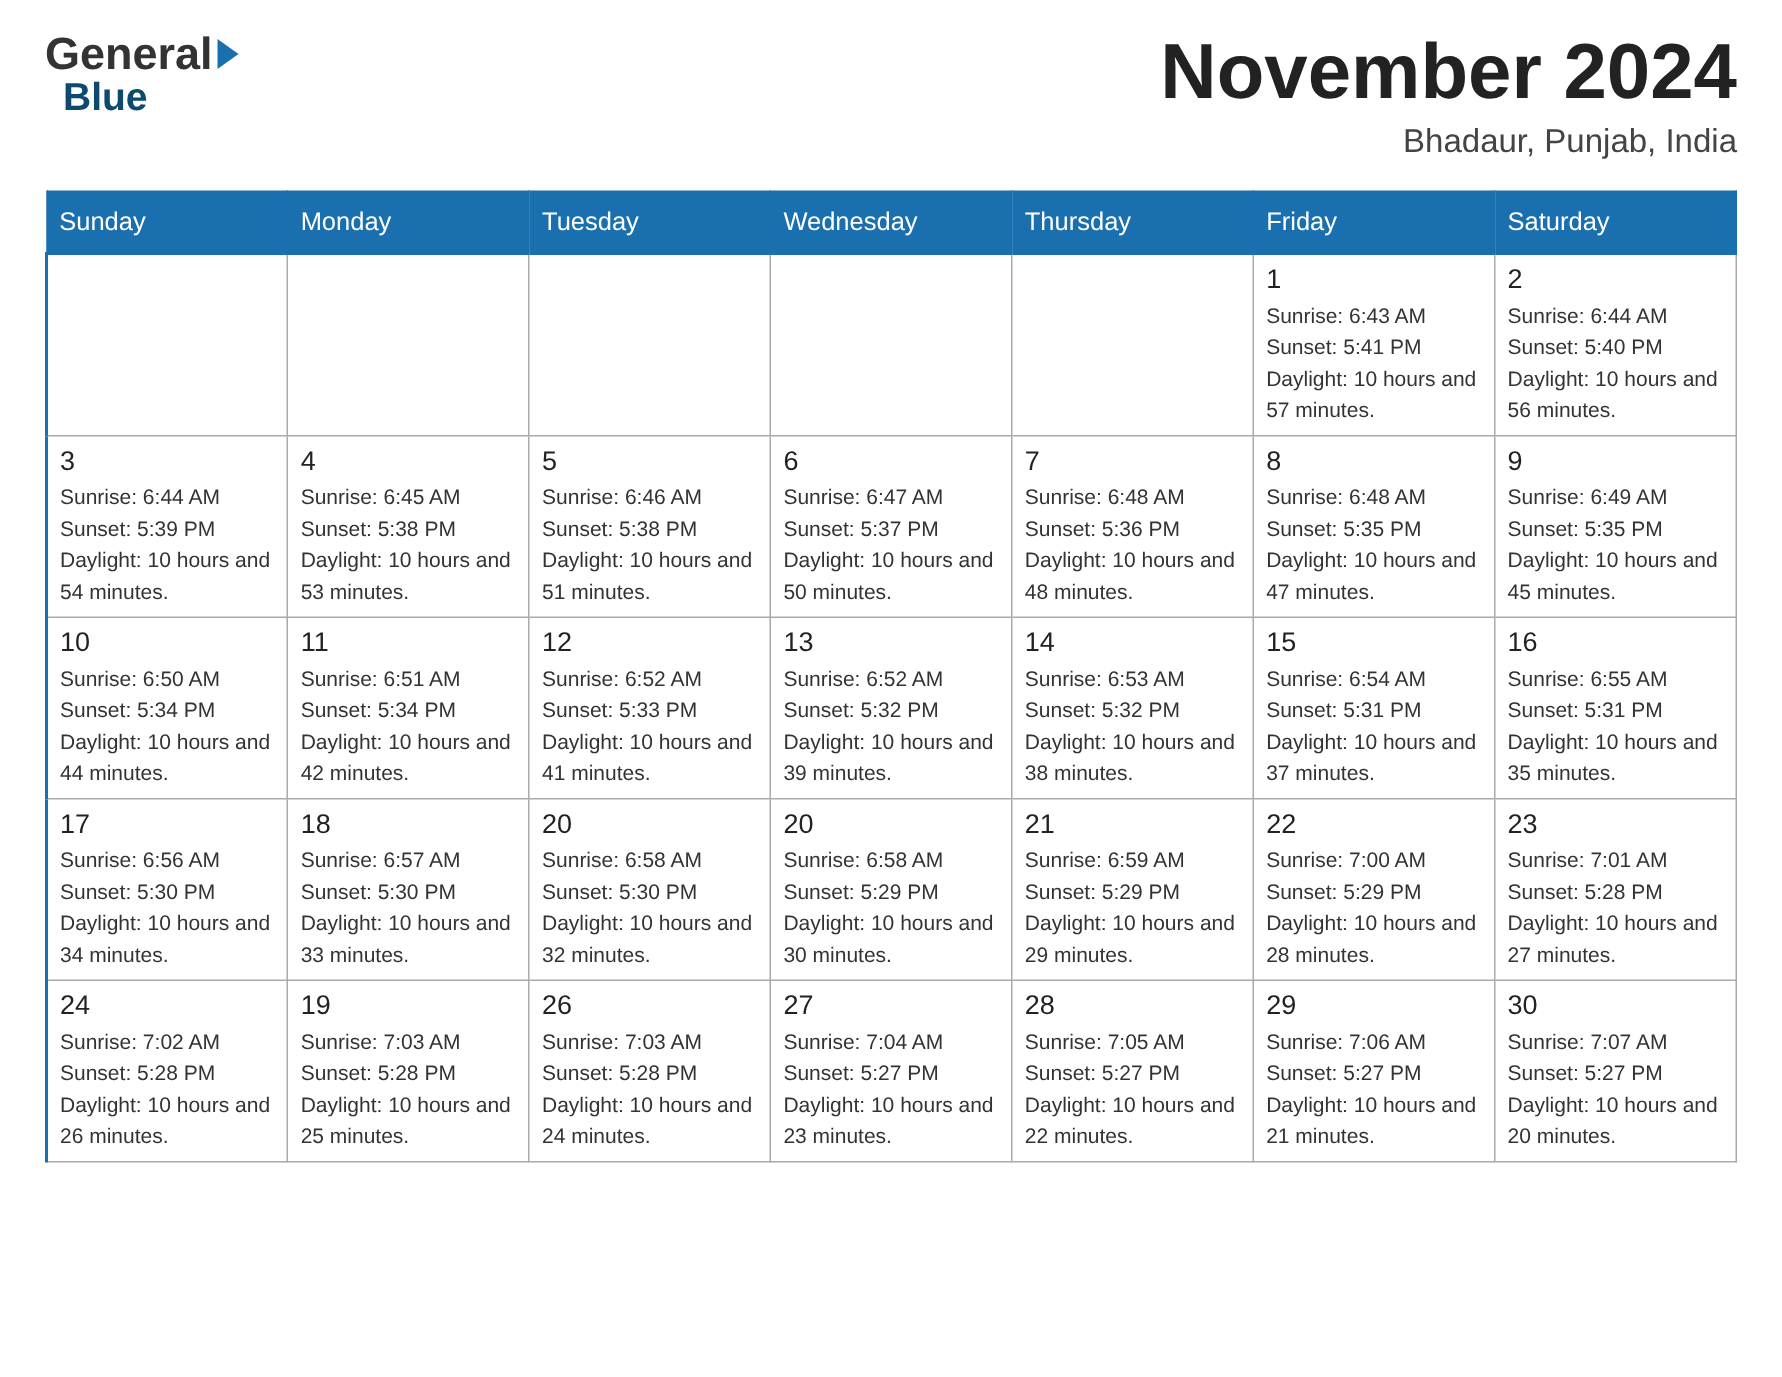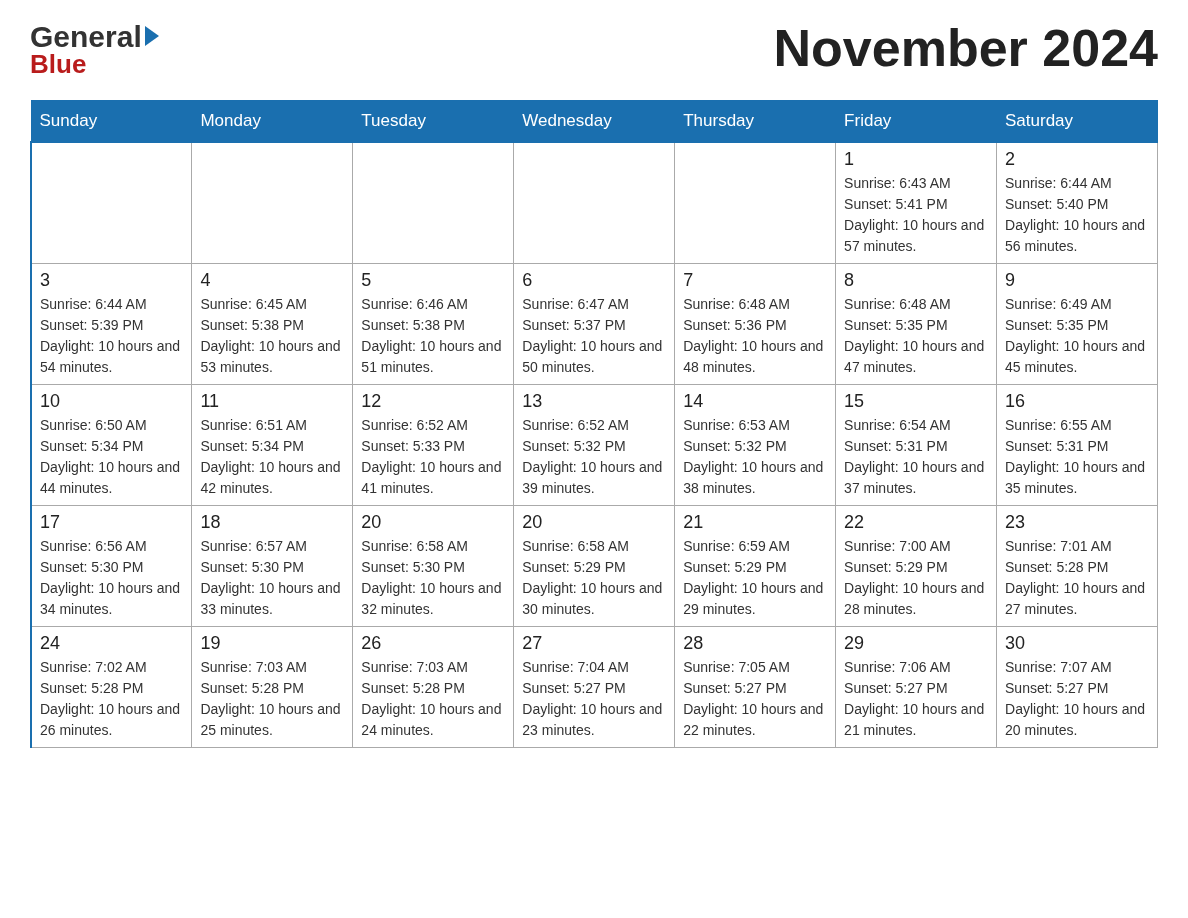--- a/index.html
+++ b/index.html
@@ -36,23 +36,23 @@
       height: 0;
       border-left: 14px solid #1a6faf;
       border-top: 10px solid transparent;
       border-bottom: 10px solid transparent;
       margin-left: 3px;
       margin-top: -2px;
     }
     .logo-subtitle {
       font-size: 26px;
       font-weight: bold;
-      color: #b91c1c;
+      color: #0c4a6e;
       margin-top: -5px;
-      margin-left: 0;
+      margin-left: 12px;
     }
     .title-section {
       text-align: right;
     }
     .page-title {
       font-size: 52px;
       font-weight: bold;
       color: #222;
       line-height: 1.1;
     }
@@ -110,20 +110,21 @@
 <div class="header">
   <div class="logo">
     <div class="logo-top">
       <span class="logo-general">General</span>
       <div class="logo-arrow"></div>
     </div>
     <span class="logo-subtitle">Blue</span>
   </div>
   <div class="title-section">
     <div class="page-title">November 2024</div>
+    <div class="page-subtitle">Bhadaur, Punjab, India</div>
   </div>
 </div>
 
 <table class="calendar">
   <thead>
     <tr>
     <th>Sunday</th>
         <th>Monday</th>
         <th>Tuesday</th>
         <th>Wednesday</th>

